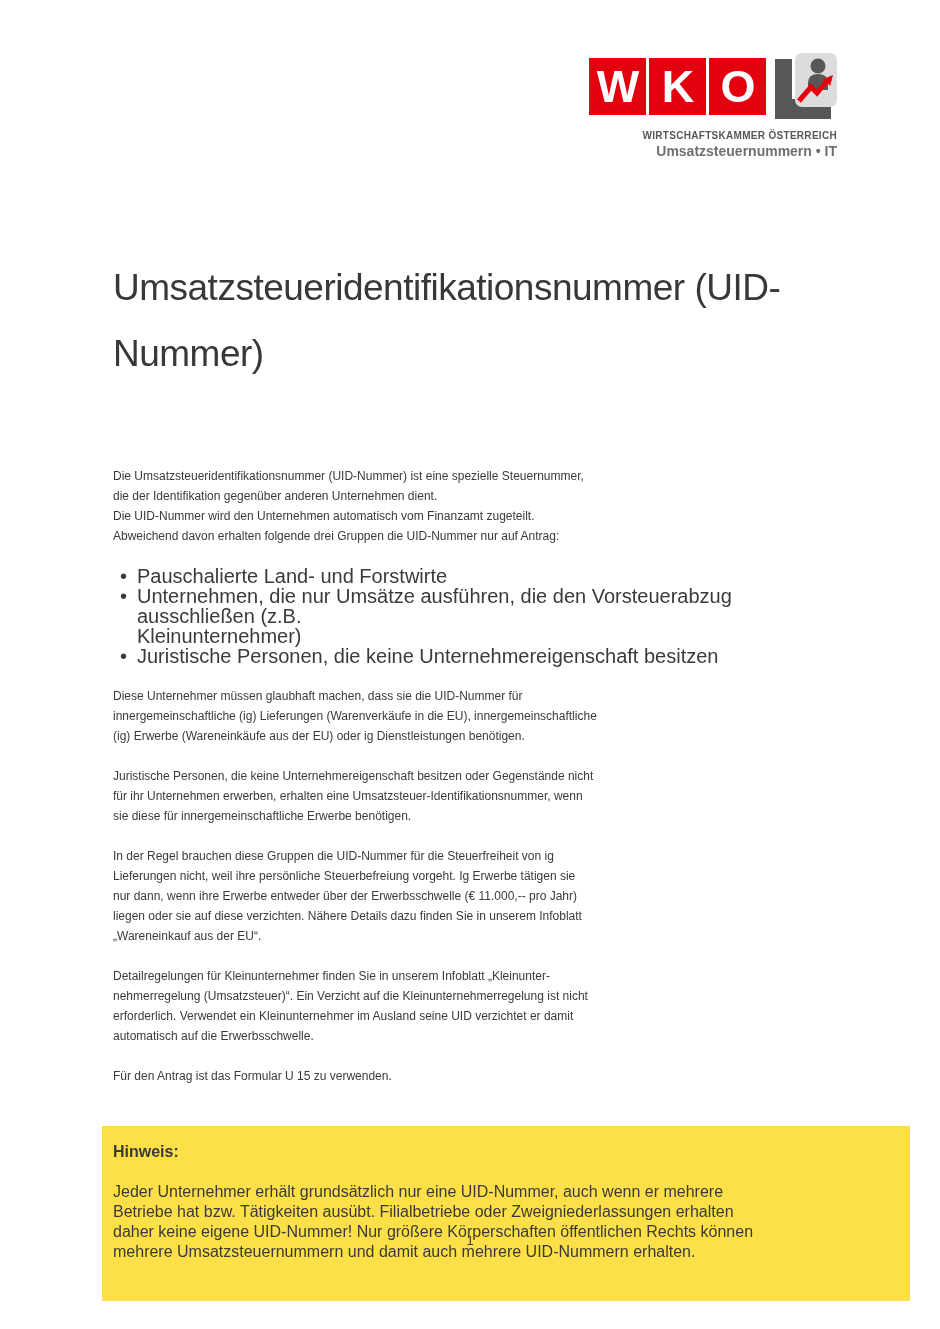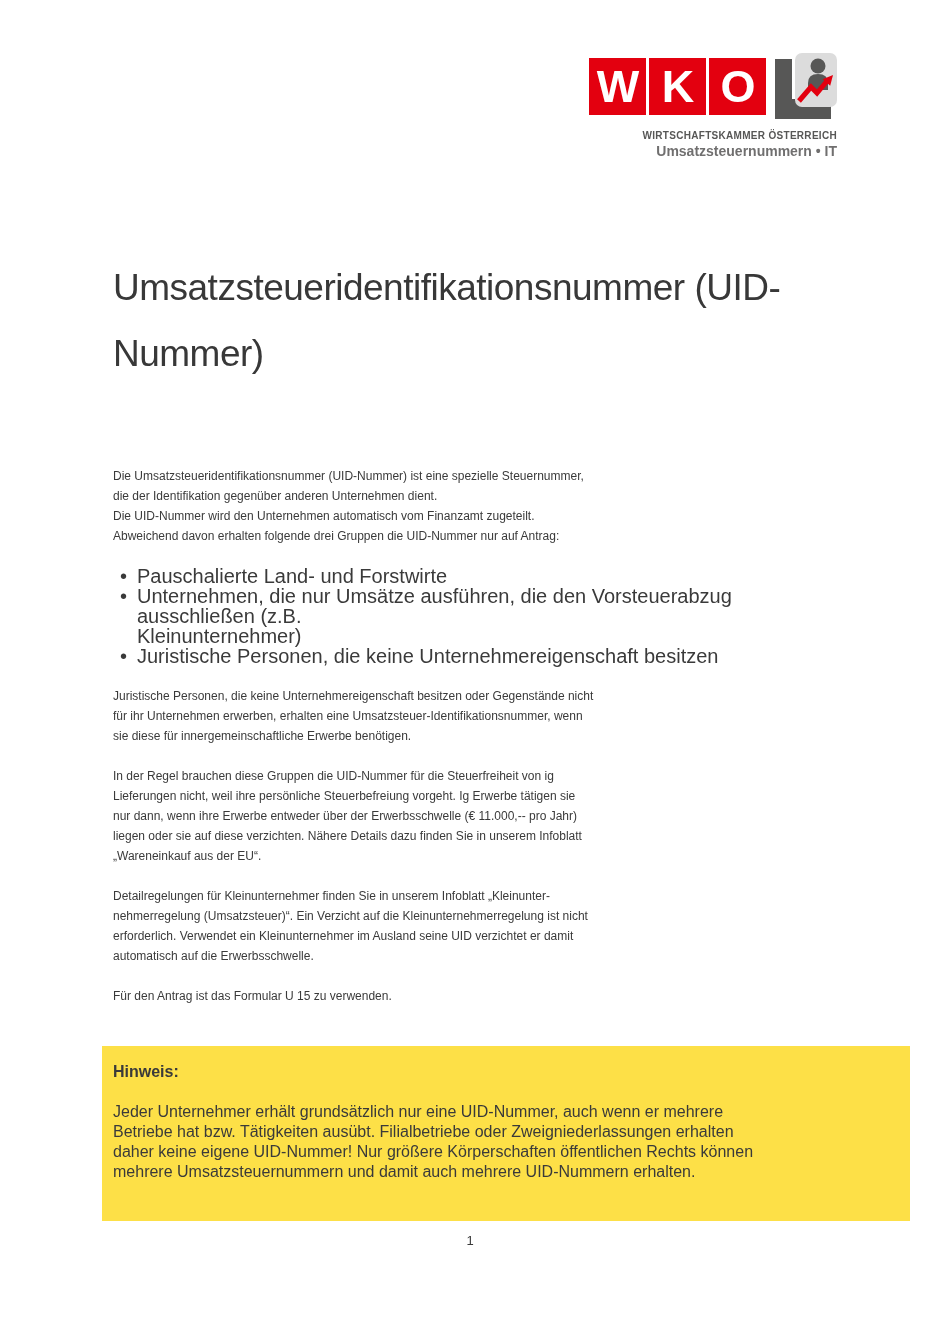--- a/index.html
+++ b/index.html
@@ -161,20 +161,23 @@
 Die UID-Nummer wird den Unternehmen automatisch vom Finanzamt zugeteilt.
 Abweichend davon erhalten folgende drei Gruppen die UID-Nummer nur auf Antrag:</p>
 
     <ul class="bullet-list">
       <li>Pauschalierte Land- und Forstwirte</li>
       <li>Unternehmen, die nur Umsätze ausführen, die den Vorsteuerabzug ausschließen (z.B.
 Kleinunternehmer)</li>
       <li>Juristische Personen, die keine Unternehmereigenschaft besitzen</li>
     </ul>
 
+    <p>Diese Unternehmer müssen glaubhaft machen, dass sie die UID-Nummer für
+innergemeinschaftliche (ig) Lieferungen (Warenverkäufe in die EU), innergemeinschaftliche
+(ig) Erwerbe (Wareneinkäufe aus der EU) oder ig Dienstleistungen benötigen.</p>
     <p>Juristische Personen, die keine Unternehmereigenschaft besitzen oder Gegenstände nicht
 für ihr Unternehmen erwerben, erhalten eine Umsatzsteuer-Identifikationsnummer, wenn
 sie diese für innergemeinschaftliche Erwerbe benötigen.</p>
     <p>In der Regel brauchen diese Gruppen die UID-Nummer für die Steuerfreiheit von ig
 Lieferungen nicht, weil ihre persönliche Steuerbefreiung vorgeht. Ig Erwerbe tätigen sie
 nur dann, wenn ihre Erwerbe entweder über der Erwerbsschwelle (€ 11.000,-- pro Jahr)
 liegen oder sie auf diese verzichten. Nähere Details dazu finden Sie in unserem Infoblatt
 „Wareneinkauf aus der EU“.</p>
     <p>Detailregelungen für Kleinunternehmer finden Sie in unserem Infoblatt „Kleinunter-
 nehmerregelung (Umsatzsteuer)“. Ein Verzicht auf die Kleinunternehmerregelung ist nicht

